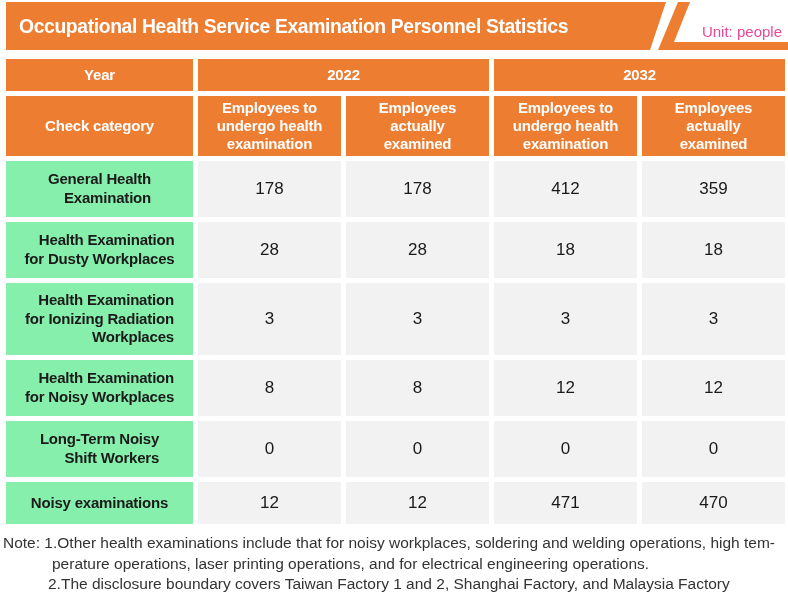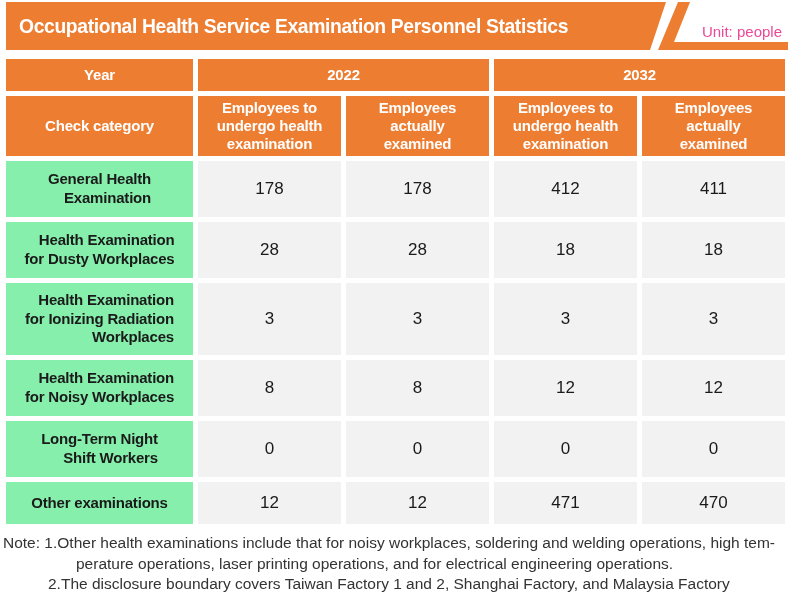--- a/index.html
+++ b/index.html
@@ -47,21 +47,21 @@
     text-align: right;
   }
   .num {
     background: #F2F2F2; color: #1a1a1a;
     font-size: 17px; font-weight: normal;
   }
 
   
   .notes { margin-top: 9px; font-size: 15.5px; line-height: 20.5px; color: #333333; }
   .note-line-1 { padding-left: 3px; }
-  .note-line-2 { padding-left: 76px; }
+  .note-line-2 { padding-left: 52px; }
   .note-line-3 { padding-left: 48px; }
 </style>
 </head>
 <body>
 
 <div class="hdr">
   <svg width="788" height="54" viewBox="0 0 788 54">
     <polygon points="6,2 666,2 650,50 6,50" fill="#ED7D31"></polygon>
     <polygon points="678,2 690,2 674,42 788,42 788,50 658,50" fill="#ED7D31"></polygon>
   </svg>
@@ -87,21 +87,21 @@
 examination</div>
   <div class="cell hcell">Employees
 actually
 examined</div>
 
   <div class="cell cat">General Health
 Examination</div>
   <div class="cell num">178</div>
   <div class="cell num">178</div>
   <div class="cell num">412</div>
-  <div class="cell num">411</div>
+  <div class="cell num">359</div>
 
   <div class="cell cat">Health Examination
 for Dusty Workplaces</div>
   <div class="cell num">28</div>
   <div class="cell num">28</div>
   <div class="cell num">18</div>
   <div class="cell num">18</div>
 
   <div class="cell cat">Health Examination
 for Ionizing Radiation
@@ -111,28 +111,28 @@
   <div class="cell num">3</div>
   <div class="cell num">3</div>
 
   <div class="cell cat">Health Examination
 for Noisy Workplaces</div>
   <div class="cell num">8</div>
   <div class="cell num">8</div>
   <div class="cell num">12</div>
   <div class="cell num">12</div>
 
-  <div class="cell cat">Long-Term Night
+  <div class="cell cat">Long-Term Noisy
 Shift Workers</div>
   <div class="cell num">0</div>
   <div class="cell num">0</div>
   <div class="cell num">0</div>
   <div class="cell num">0</div>
 
-  <div class="cell cat">Other examinations</div>
+  <div class="cell cat">Noisy examinations</div>
   <div class="cell num">12</div>
   <div class="cell num">12</div>
   <div class="cell num">471</div>
   <div class="cell num">470</div>
 </div>
 
 <div class="notes">
   <div class="note-line-1">Note: 1.Other health examinations include that for noisy workplaces, soldering and welding operations, high tem-</div>
   <div class="note-line-2">perature operations, laser printing operations, and for electrical engineering operations.</div>
   <div class="note-line-3">2.The disclosure boundary covers Taiwan Factory 1 and 2, Shanghai Factory, and Malaysia Factory</div>

